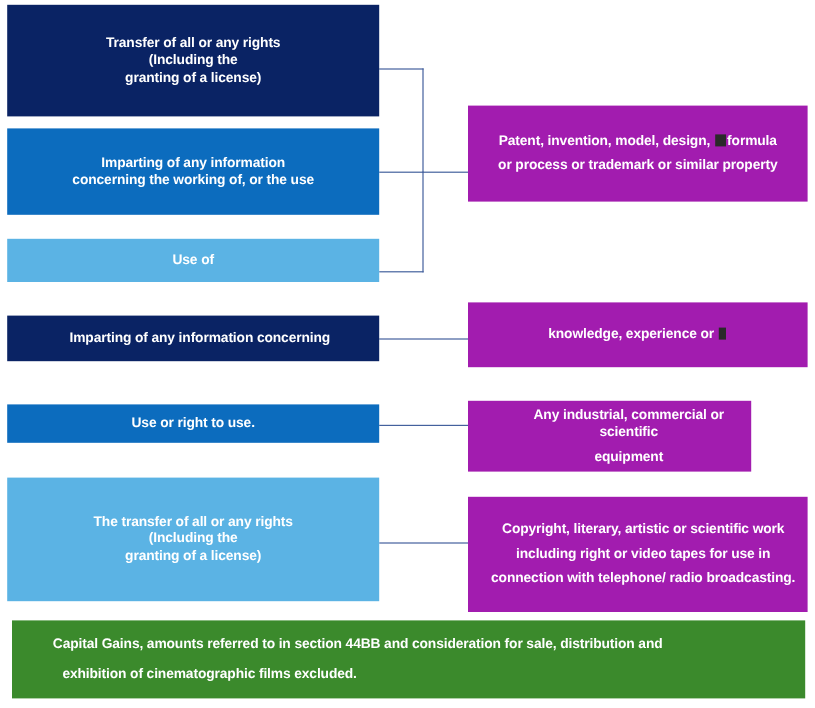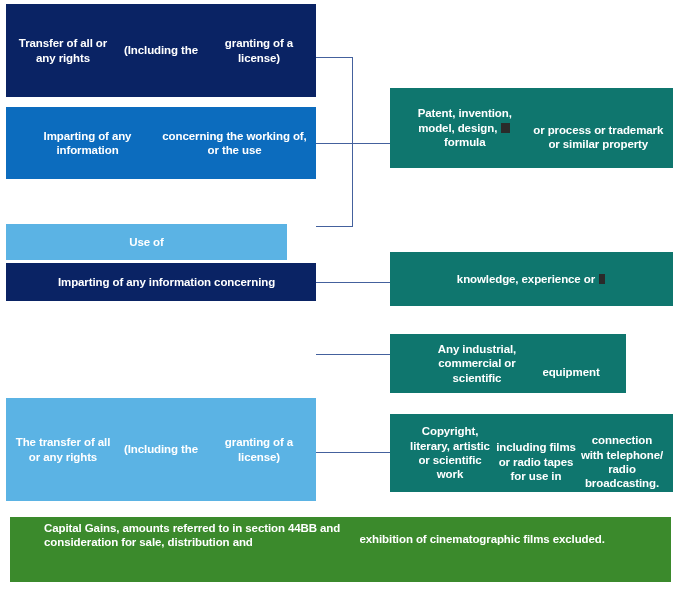--- a/index.html
+++ b/index.html
@@ -18,72 +18,72 @@
     height: 590px;
     background: #ffffff;
     overflow: hidden;
   }
 
   
   .box {
     position: absolute;
     box-sizing: border-box;
     display: flex;
-    flex-direction: row;
+    flex-direction: column;
     align-items: center;
     justify-content: center;
     color: #ffffff;
     font-weight: bold;
     font-size: 11.5px;
     line-height: 1.25;
     text-align: center;
     padding: 4px 8px;
     letter-spacing: -0.1px;
   }
   .box .line {
     display: block;
     width: 100%;
   }
   .box.multi .line + .line {
   }
   .box.tight .line + .line {
-    margin-top: 18px;
+    margin-top: 6px;
   }
 
   
   #box-transfer-rights   { left: 6px;  top: 4px;   width: 310px; height: 93px;  }
   #box-imparting-working { left: 6px;  top: 107px; width: 310px; height: 72px;  }
-  #box-use-of            { left: 6px;  top: 224px; width: 281px; height: 36px;  }
+  #box-use-of            { left: 6px;  top: 199px; width: 310px; height: 36px;  }
   #box-imparting-conc    { left: 6px;  top: 263px; width: 310px; height: 38px; padding-left: 19px;  }
   #box-use-right-to-use  { left: 6px;  top: 337px; width: 310px; height: 32px;  }
   #box-transfer-rights-2 { left: 6px;  top: 398px; width: 310px; height: 103px; }
 
   
   #box-patent      { left: 390px; top: 88px;  width: 283px; height: 80px;  }
   #box-technical   { left: 390px; top: 252px; width: 283px; height: 54px;  }
   #box-equipment   { left: 390px; top: 334px; width: 236px; height: 59px; padding-left: 40px;  }
-  #box-copyright   { left: 390px; top: 414px; width: 283px; height: 78px; padding-left: 17px;  }
+  #box-copyright   { left: 390px; top: 414px; width: 283px; height: 96px; padding-left: 17px;  }
 
   
   #box-exclusions {
     left: 10px; top: 517px; width: 661px; height: 65px;
     align-items: flex-start;
     padding-left: 34px;
     padding-right: 4px;
     text-align: left;
     font-size: 11.5px;
   }
   #box-exclusions .line { text-align: left; }
   #box-exclusions .line + .line { margin-top: 11px; padding-left: 8px; }
 
   
   .c-navy  { background: #0a2364; }
   .c-blue  { background: #0c6cbe; }
   .c-sky   { background: #5bb3e4; }
-  .c-green { background: #0f766e; text-align: center; }
+  .c-green { background: #a21caf; text-align: center; }
   .c-dgreen{ background: #3b8a2c; }
 
   
   .conn {
     position: absolute;
     background: #44619d;
   }
   .conn.h { height: 1px; }
   .conn.v { width: 1px; }
 
@@ -127,20 +127,23 @@
   </div>
 
   <div id="box-use-of" class="box c-sky">
     <span class="line">Use of</span>
   </div>
 
   <div id="box-imparting-conc" class="box c-navy">
     <span class="line">Imparting of any information concerning</span>
   </div>
 
+  <div id="box-use-right-to-use" class="box c-blue">
+    <span class="line">Use or right to use.</span>
+  </div>
 
   <div id="box-transfer-rights-2" class="box multi c-sky">
     <span class="line">The transfer of all or any rights</span>
     <span class="line">(Including the</span>
     <span class="line">granting of a license)</span>
   </div>
 
   <div id="box-patent" class="box tight c-green">
     <span class="line"><span>Patent, invention, model, design, </span><span class="redacted"></span><span>formula</span></span>
     <span class="line">or process or trademark or similar property</span>
@@ -150,21 +153,21 @@
     <span class="line"><span>knowledge, experience or </span><span class="redacted narrow"></span></span>
   </div>
 
   <div id="box-equipment" class="box tight c-green">
     <span class="line">Any industrial, commercial or scientific</span>
     <span class="line">equipment</span>
   </div>
 
   <div id="box-copyright" class="box tight c-green">
     <span class="line">Copyright, literary, artistic or scientific work</span>
-    <span class="line">including films or radio tapes for use in</span>
+    <span class="line">including right or video tapes for use in</span>
     <span class="line">connection with telephone/ radio broadcasting.</span>
   </div>
 
   <div id="box-exclusions" class="box c-dgreen">
     <span class="line">Capital Gains, amounts referred to in section 44BB and consideration for sale, distribution and</span>
     <span class="line">exhibition of cinematographic films excluded.</span>
   </div>
 
 </div>
 

